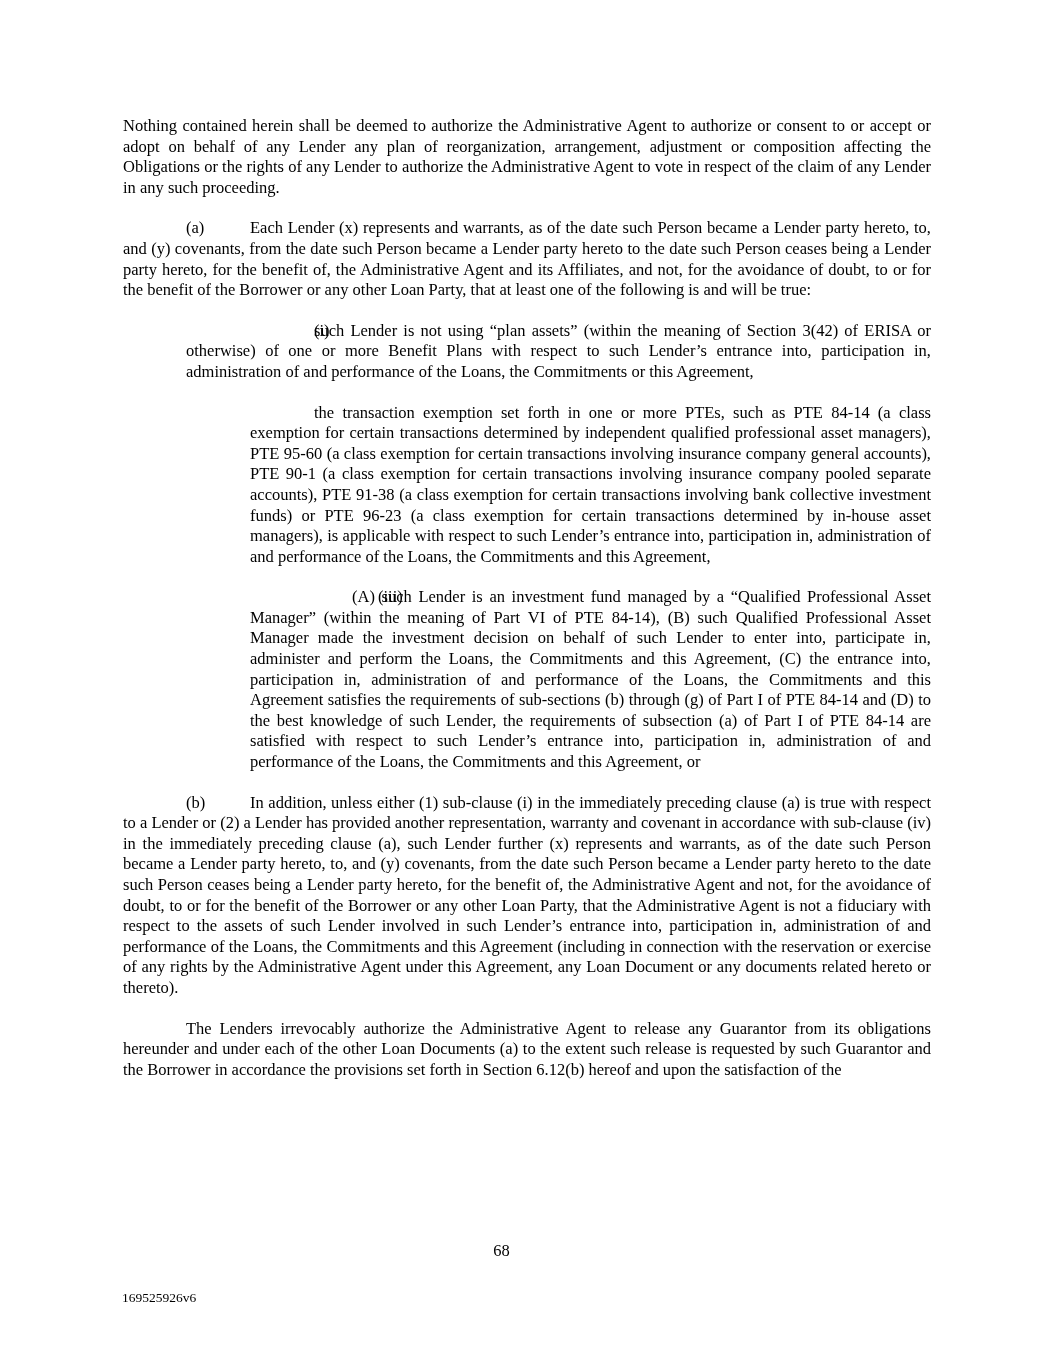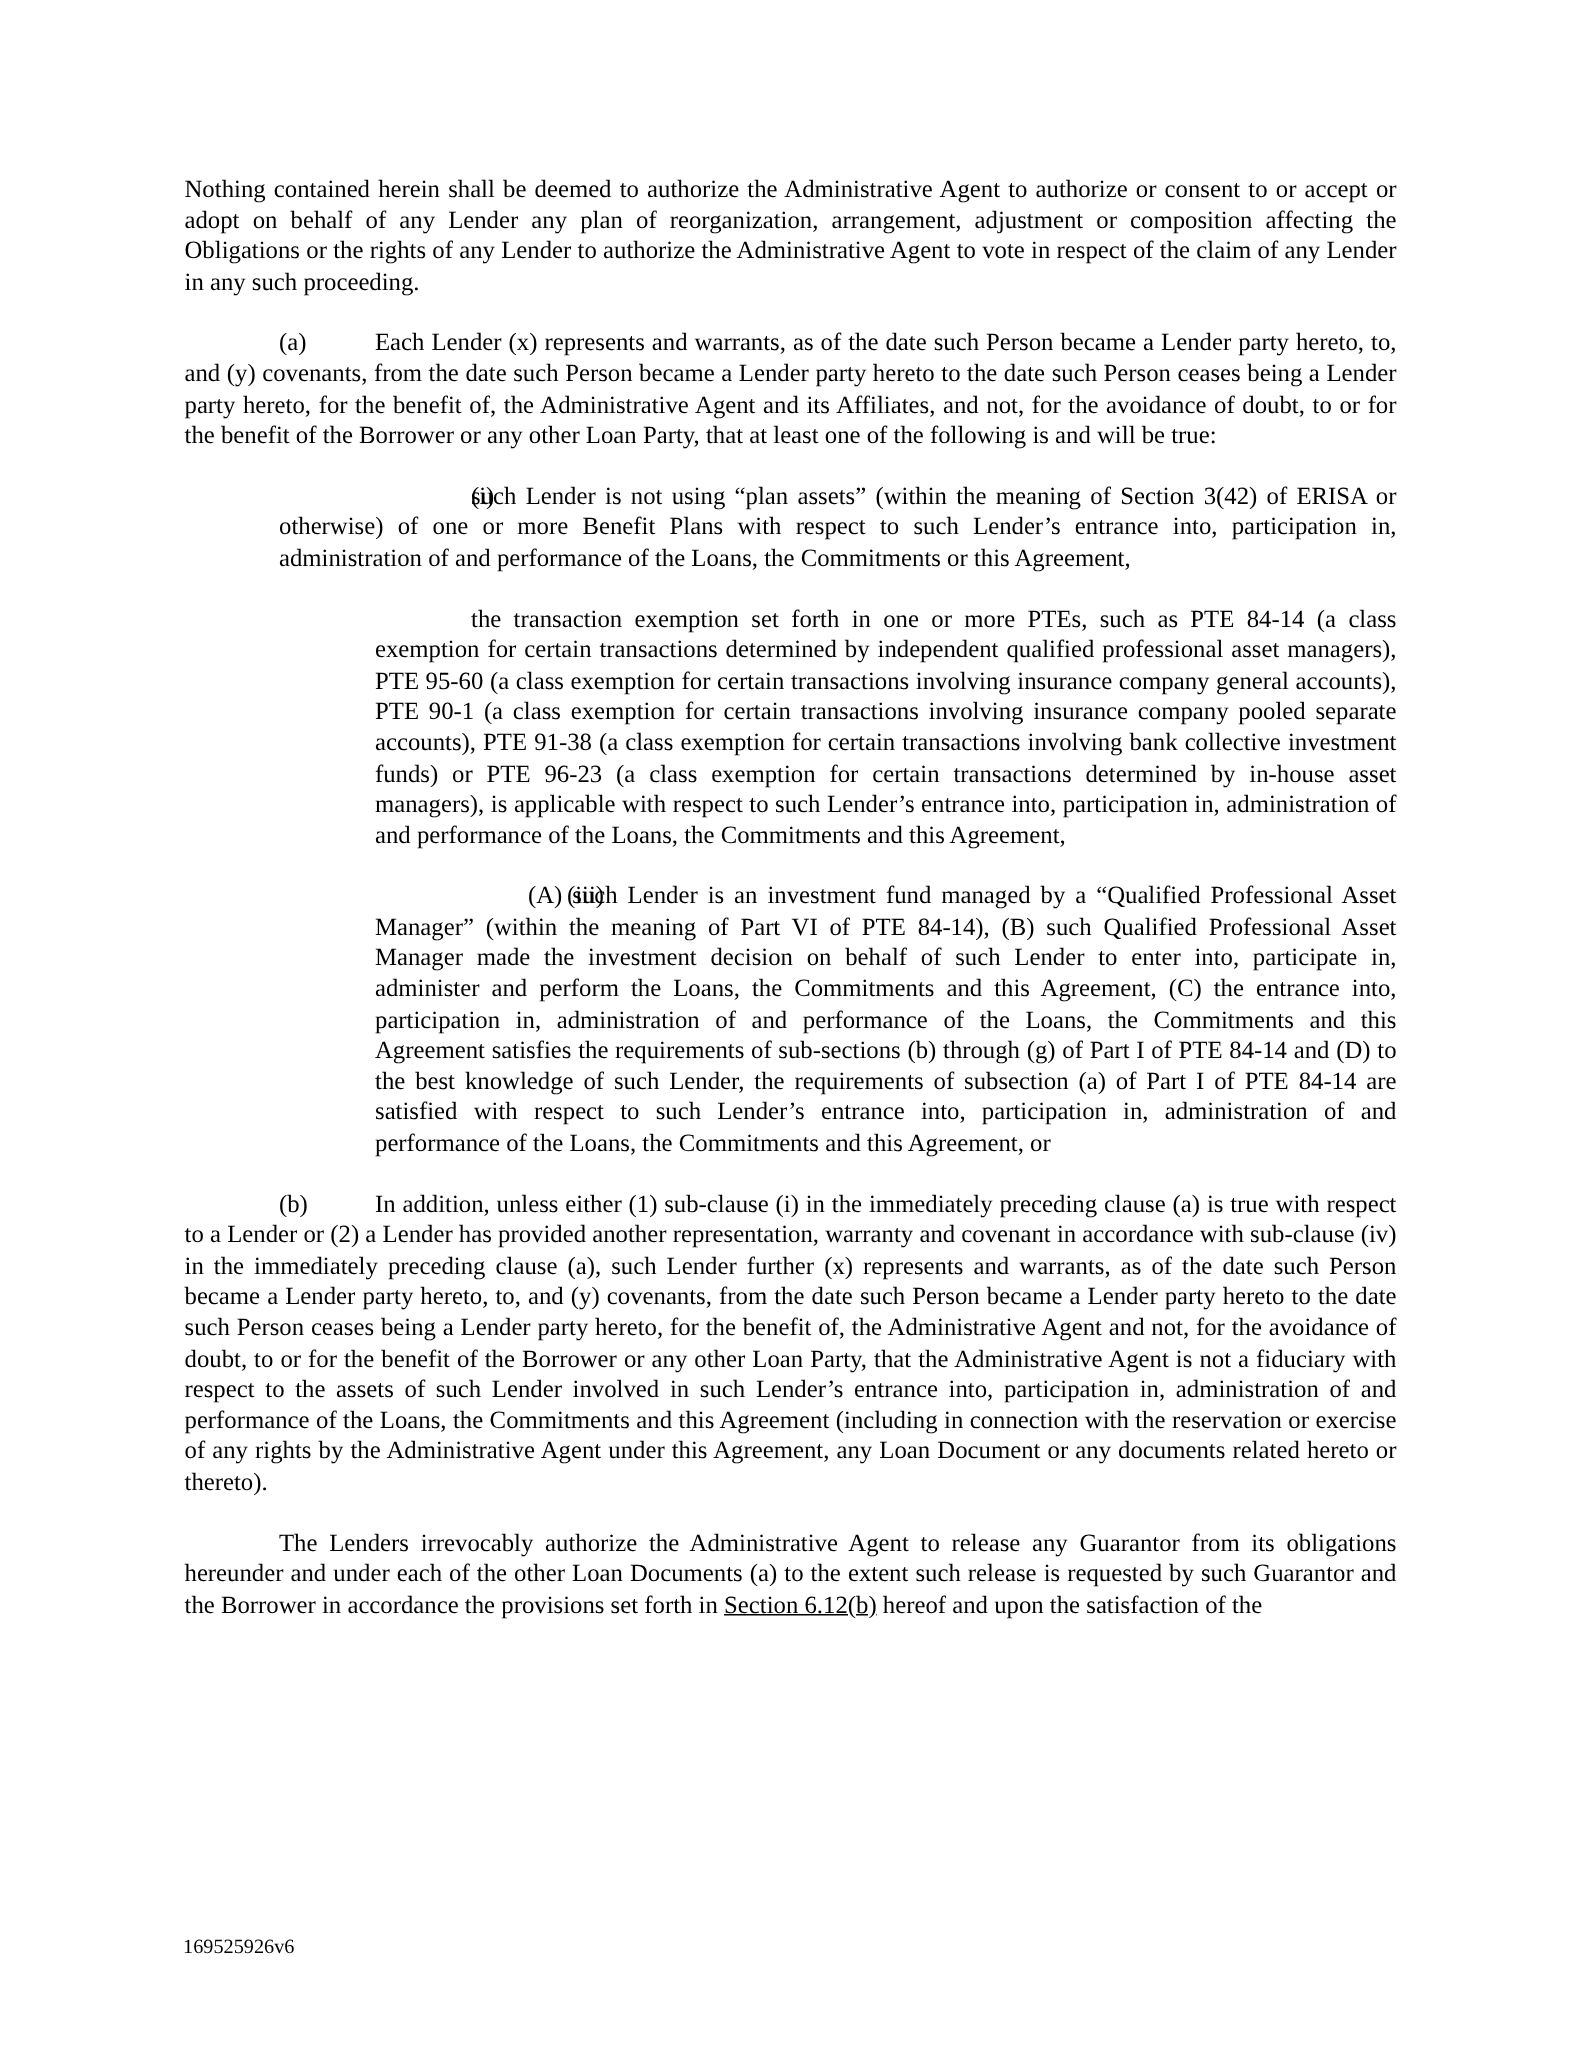--- a/index.html
+++ b/index.html
@@ -48,21 +48,20 @@
   }
   .ind-ii {                      
     margin-left: 127px;
     text-indent: 64px;
   }
   .ind-iii {                     
     margin-left: 127px;
     text-indent: 64px;
   }
   .underline {
-    text-decoration: underline;
   }
   .page-number {
     position: absolute;
     left: 0;
     right: 0;
     top: 1241px;
     text-align: center;
     font-size: 16.5px;
   }
   .doc-id {
@@ -90,15 +89,16 @@
     <p class="para ind-iii"><span class="lbl w38">(iii)</span><span>(A) such Lender is an investment fund managed by a “Qualified Professional Asset Manager” (within the meaning of Part VI of PTE 84-14), (B) such Qualified Professional Asset Manager made the investment decision on behalf of such Lender to enter into, participate in, administer and perform the Loans, the Commitments and this Agreement, (C) the entrance into, participation in, administration of and performance of the Loans, the Commitments and this Agreement satisfies the requirements of sub-sections (b) through (g) of Part I of PTE 84-14 and (D) to the best knowledge of such Lender, the requirements of subsection (a) of Part I of PTE 84-14 are satisfied with respect to such Lender’s entrance into, participation in, administration of and performance of the Loans, the Commitments and this Agreement, or</span></p>
 
 
     <p class="para ind-a"><span class="lbl w64">(b)</span><span>In addition, unless either (1) sub-clause (i) in the immediately preceding clause (a) is true with respect to a Lender or (2) a Lender has provided another representation, warranty and covenant in accordance with sub-clause (iv) in the immediately preceding clause (a), such Lender further (x) represents and warrants, as of the date such Person became a Lender party hereto, to, and (y) covenants, from the date such Person became a Lender party hereto to the date such Person ceases being a Lender party hereto, for the benefit of, the Administrative Agent and not, for the avoidance of doubt, to or for the benefit of the Borrower or any other Loan Party, that the Administrative Agent is not a fiduciary with respect to the assets of such Lender involved in such Lender’s entrance into, participation in, administration of and performance of the Loans, the Commitments and this Agreement (including in connection with the reservation or exercise of any rights by the Administrative Agent under this Agreement, any Loan Document or any documents related hereto or thereto).</span></p>
 
 
     <p class="para ind-a"><span>The Lenders irrevocably authorize the Administrative Agent to release any Guarantor from its obligations hereunder and under each of the other Loan Documents (a) to the extent such release is requested by such Guarantor and the Borrower in accordance the provisions set forth in </span><span class="underline">Section 6.12(b)</span><span> hereof and upon the satisfaction of the</span></p>
 
   </div>
 
+  <div class="page-number">68</div>
 
   <div class="doc-id">169525926v6</div>
 </div>
 
 </body></html>

